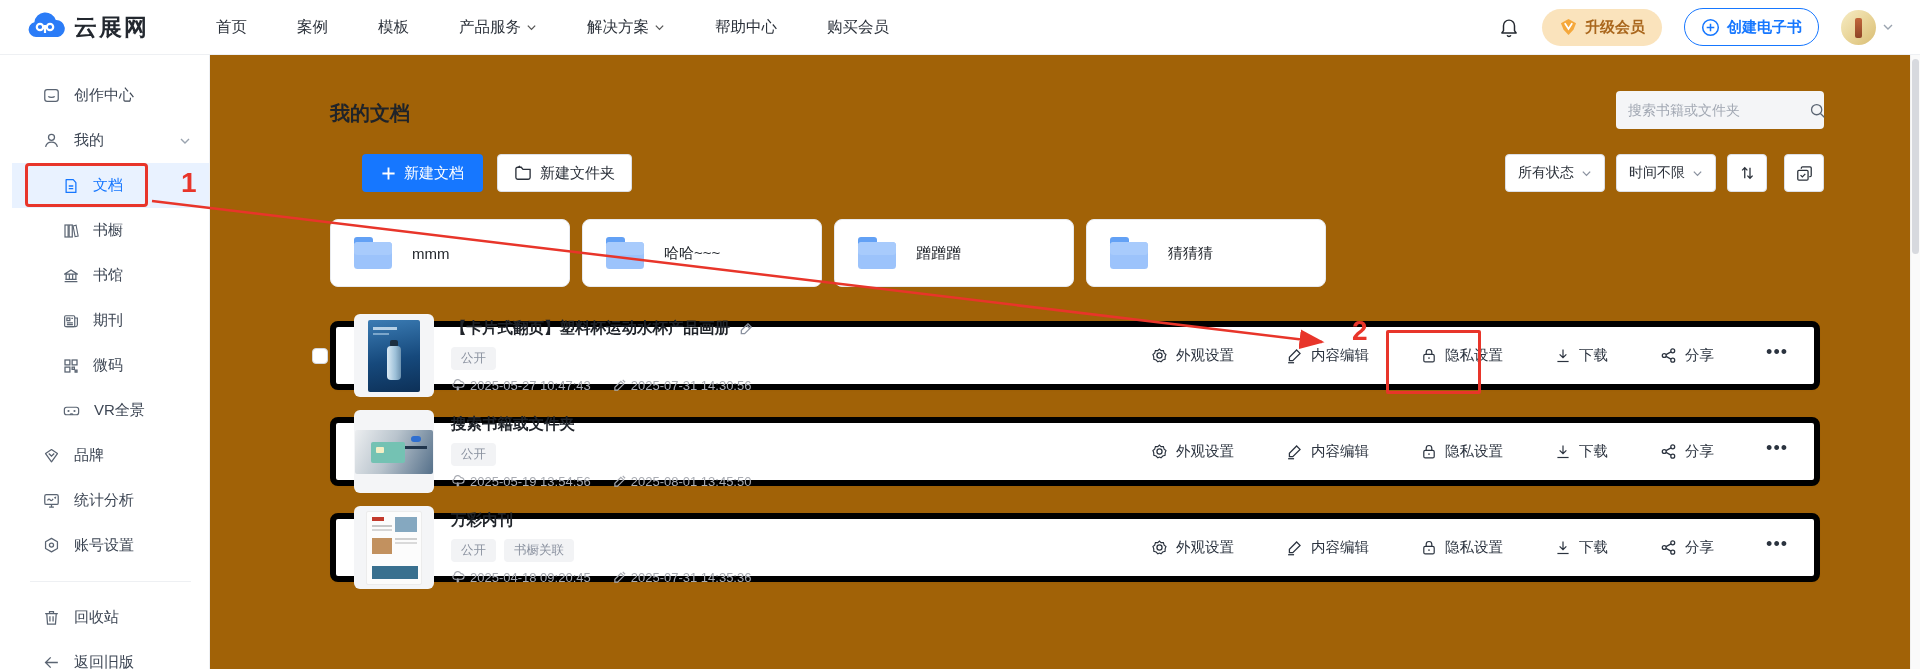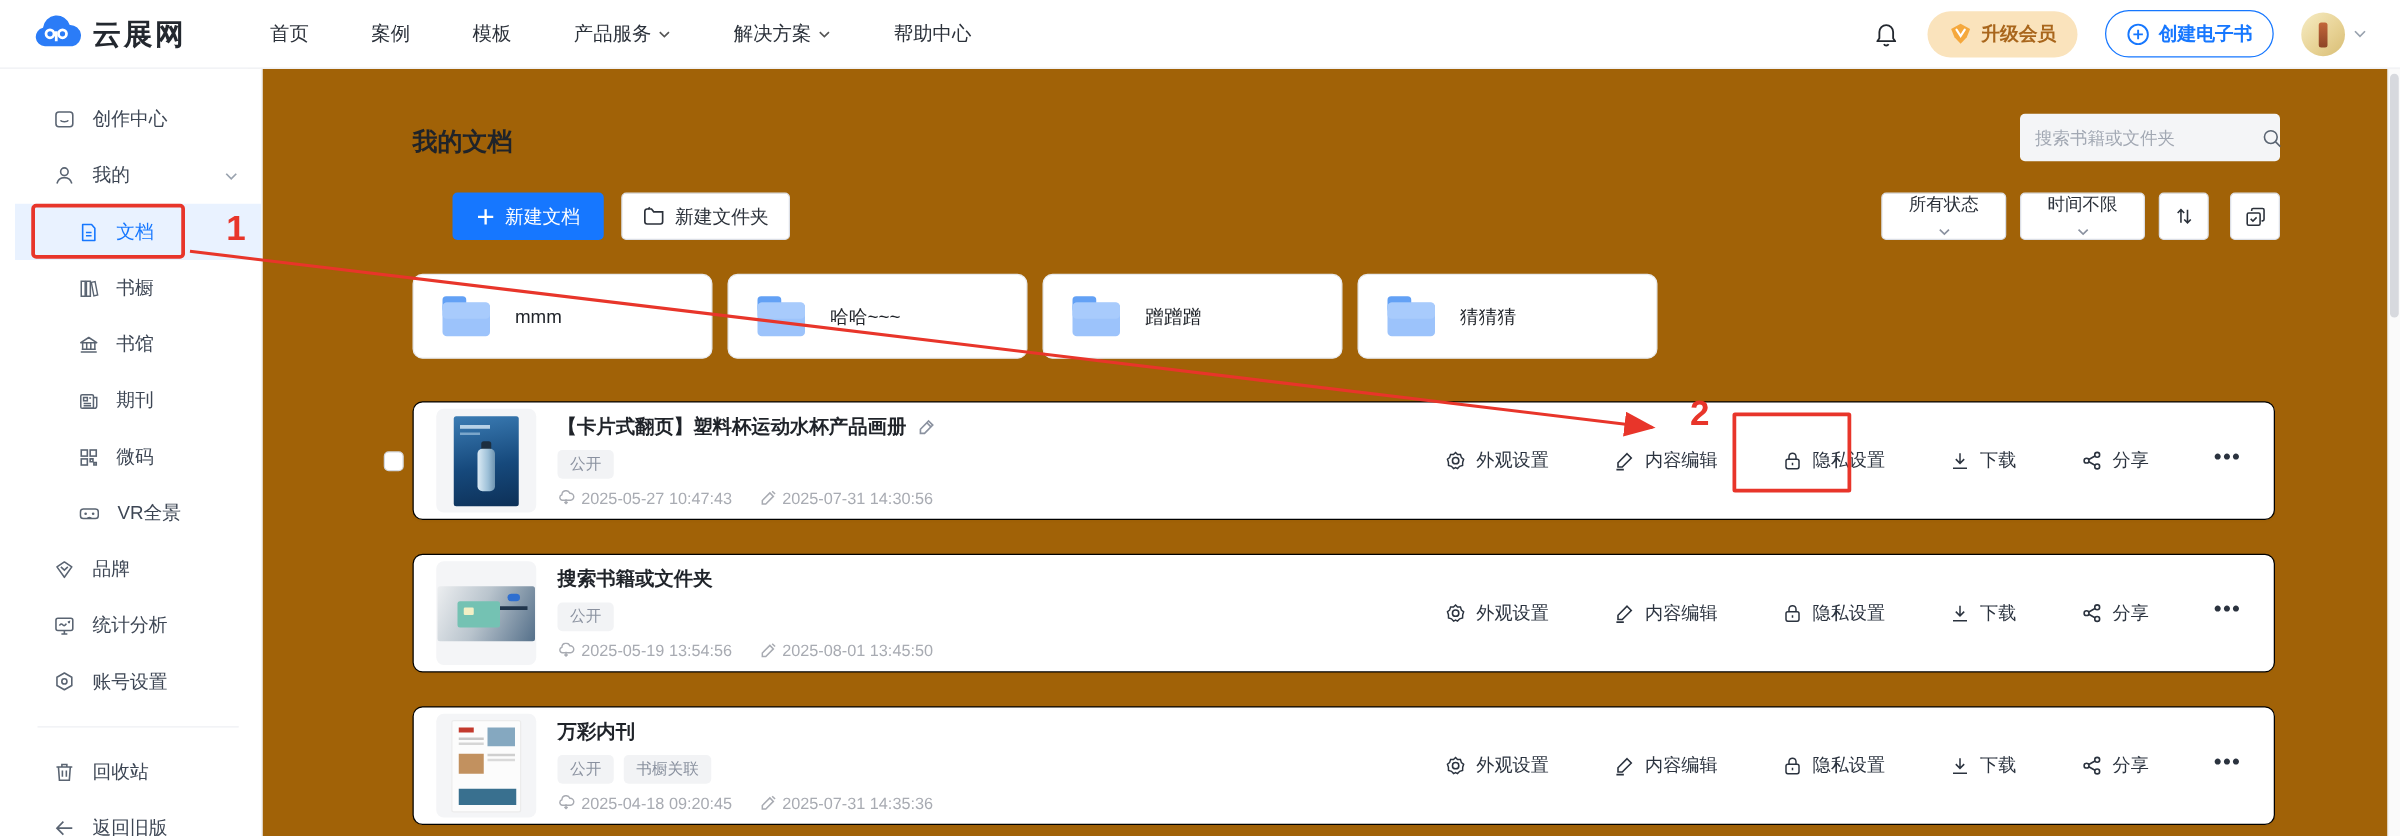--- a/index.html
+++ b/index.html
@@ -47,34 +47,34 @@
     color:#333; font-family:inherit; }
   .search-box input::placeholder { color:#a2a8b3; }
 
   .toolbar { position:absolute; left:132px; right:96px; top:99px; height:38px; display:flex; align-items:center;margin-left:32px; }
   .btn-new-doc { display:flex; align-items:center; gap:8px; background:#1677ff; color:#fff; border:none;
     border-radius:4px; height:38px; padding:0 19px; font-size:15px; cursor:pointer; }
   .btn-new-folder { display:flex; align-items:center; gap:8px; background:#fff; color:#2b313a;
     border:1px solid #dcdfe6; border-radius:4px; height:38px; padding:0 16px; font-size:15px; cursor:pointer; margin-left:14px; }
   .toolbar-right { margin-left:auto; display:flex; align-items:center; gap:11px; }
   .filter-select { display:flex; align-items:center; justify-content:center; gap:7px; width:100px; height:38px;
-    border:1px solid #dcdfe6; border-radius:4px; background:#fff; font-size:14px; color:#2b313a; cursor:pointer;flex-direction:column; }
+    border:1px solid #dcdfe6; border-radius:4px; background:#fff; font-size:14px; color:#2b313a; cursor:pointer; }
   .icon-btn { width:40px; height:38px; border:1px solid #dcdfe6; border-radius:4px; background:#fff;
     display:flex; align-items:center; justify-content:center; cursor:pointer; color:#2b313a; }
   .icon-btn.batch { margin-left:6px; }
 
   
   .folders { position:absolute; left:132px; top:164px; display:flex; gap:12px; }
   .folder-card { width:240px; height:68px; border:1px solid #e8eaee; border-radius:8px; background:#fff;
     display:flex; align-items:center; padding-left:20px; gap:17px; cursor:pointer; }
   .folder-name { font-size:15px; color:#1f2329; }
 
   
   .docs { position:absolute; left:132px; right:100px; top:266px; display:flex; flex-direction:column; gap:27px; }
-  .doc-card { position:relative; height:95px; border:1px solid #000000; border-radius:8px; background:#fff;
+  .doc-card { position:relative; height:69px; border:6px solid #000000; border-radius:8px; background:#fff;
     display:flex; align-items:center; padding:0 26px 0 18px; box-shadow:0 1px 2px rgba(31,35,41,.02); }
   .row-checkbox { position:absolute; left:-24px; top:50%; margin-top:-8px; width:16px; height:16px;
     border:1px solid #d4d7dd; border-radius:4px; background:#fff; cursor:pointer; }
   .thumb { width:80px; height:83px; background:#f4f5f7; border-radius:6px; display:flex;
     align-items:center; justify-content:center; cursor:pointer; flex:0 0 auto; }
   .doc-info { margin-left:17px; display:flex; flex-direction:column; justify-content:center; gap:8px; }
   .doc-title-row { display:flex; align-items:center; gap:9px; }
   .doc-title { font-size:15.5px; font-weight:bold; color:#1f2329; cursor:pointer; }
   .rename-icon { color:#8a919f; cursor:pointer; display:flex; }
   .badges { display:flex; gap:8px; }
@@ -164,20 +164,23 @@
           <span>解决方案</span>
         <span>
             <svg width="11" height="11" viewBox="0 0 12 12">
               <path d="M2 4l4 4 4-4" fill="none" stroke="#555" stroke-width="1.4"></path>
             </svg>
           </span>
         </a>
       <a class="nav-item">
           <span>帮助中心</span>
         </a>
+      <a class="nav-item">
+          <span>购买会员</span>
+        </a>
     </nav>
     <div class="nav-right">
       <span class="bell-btn">
         <svg width="22" height="24" viewBox="0 0 24 24" fill="none" stroke="#23282f" stroke-width="1.6">
             <path d="M18 16v-5.5a6 6 0 10-12 0V16l-1.8 2.5h15.6L18 16z" stroke-linejoin="round"></path>
             <path d="M10 21a2.2 2.2 0 004 0"></path>
           </svg>
       </span>
       <button class="upgrade-btn">
         <span>

